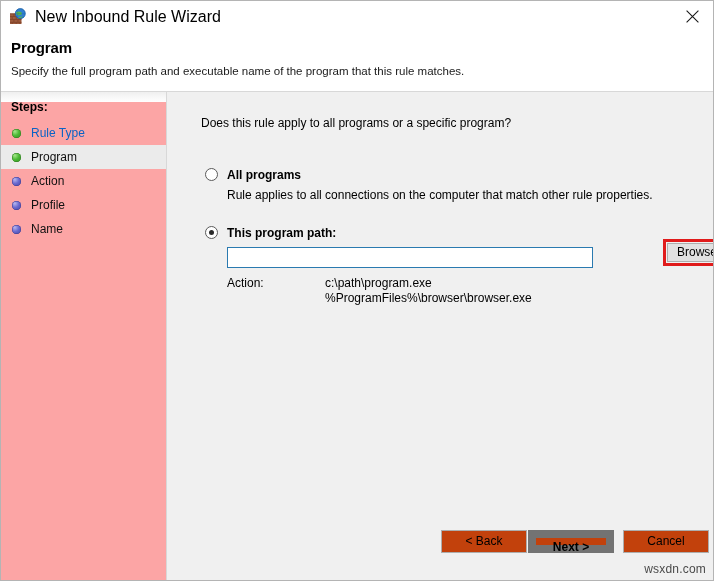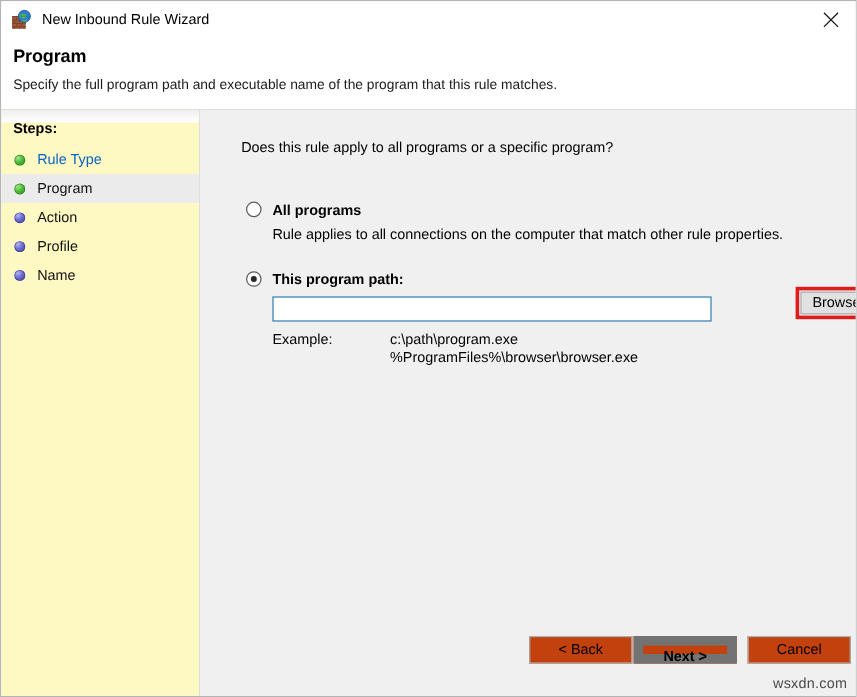--- a/index.html
+++ b/index.html
@@ -33,21 +33,21 @@
   }
   #title-icon {
     position: relative;
     width: 17px;
     height: 17px;
     margin-left: 8px;
     flex: 0 0 auto;
   }
   #title-text {
     margin-left: 9px;
-    font-size: 12px;
+    font-size: 16px;
     color: #000000;
     line-height: 17px;
     white-space: nowrap;
   }
   #close-button {
     position: absolute;
     right: 0; top: 0;
     width: 46px;
     height: 31px;
     display: flex;
@@ -87,21 +87,21 @@
     height: 1px;
     background: #d8d8d8;
   }
 
   
   #sidebar {
     position: absolute;
     left: 0; top: 91px;
     width: 165px;
     height: 489px;
-    background: #fef9c3;
+    background: #fca5a5;
     box-sizing: border-box;
     overflow: hidden;
   }
   #sidebar-topfade {
     position: absolute;
     left: 0; top: 0;
     width: 165px;
     height: 10px;
     background: linear-gradient(to bottom, #efefef 0%, #f8f8f8 55%, #ffffff 100%);
   }
@@ -424,21 +424,21 @@
     </div>
 
     <div id="path-row">
       <input id="path-input" type="text" value="" style="">
     </div>
 
     <div id="browse-highlight"></div>
     <button id="browse-button">Browse...</button>
 
     <div id="example-block">
-      <div id="example-label">Example:</div>
+      <div id="example-label">Action:</div>
       <div id="example-lines">
         <div>c:\path\program.exe</div>
         <div>%ProgramFiles%\browser\browser.exe</div>
       </div>
     </div>
 
     <div id="footer">
       <button class="wiz-button" id="btn-back">&lt; Back</button>
       <button class="wiz-button default" id="btn-next">Next &gt;</button>
       <button class="wiz-button" id="btn-cancel">Cancel</button>

